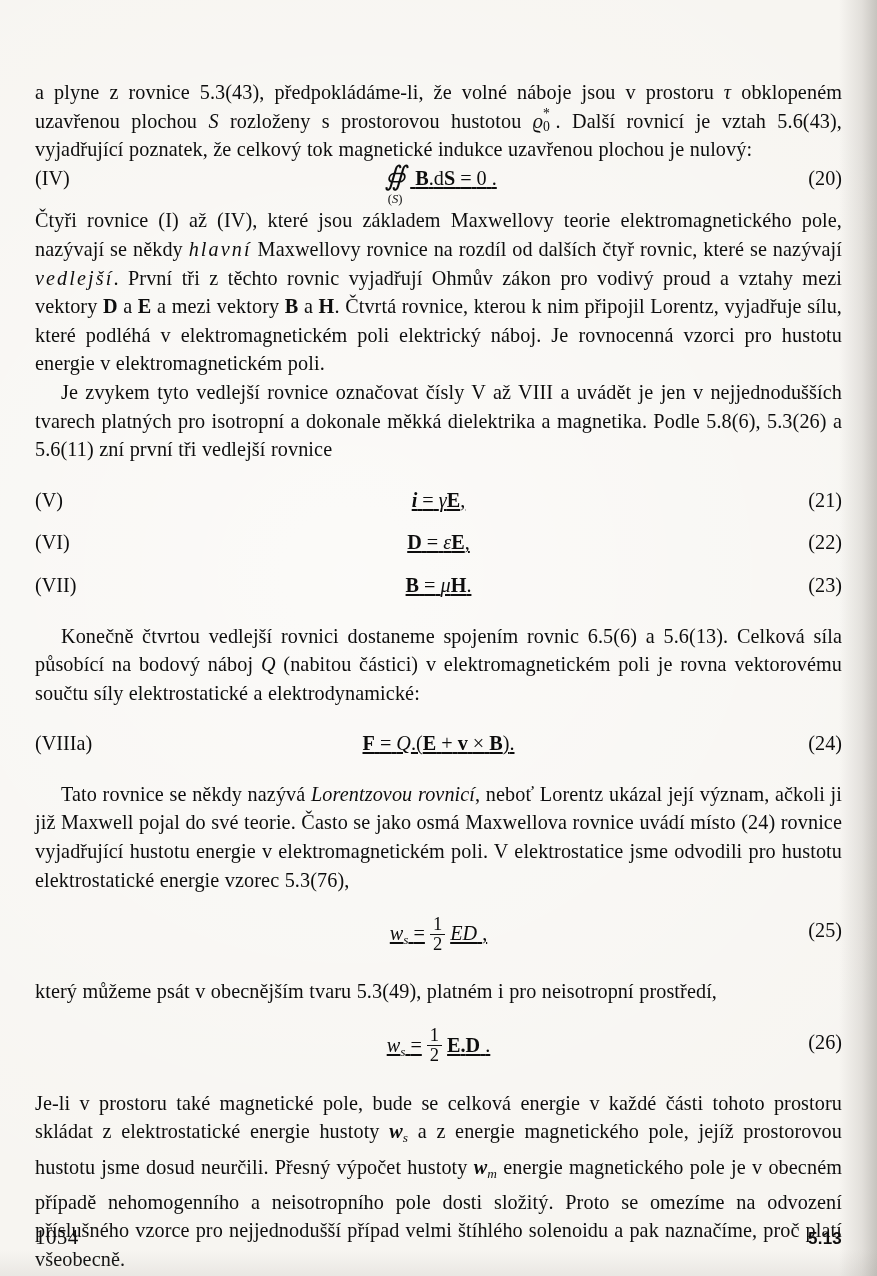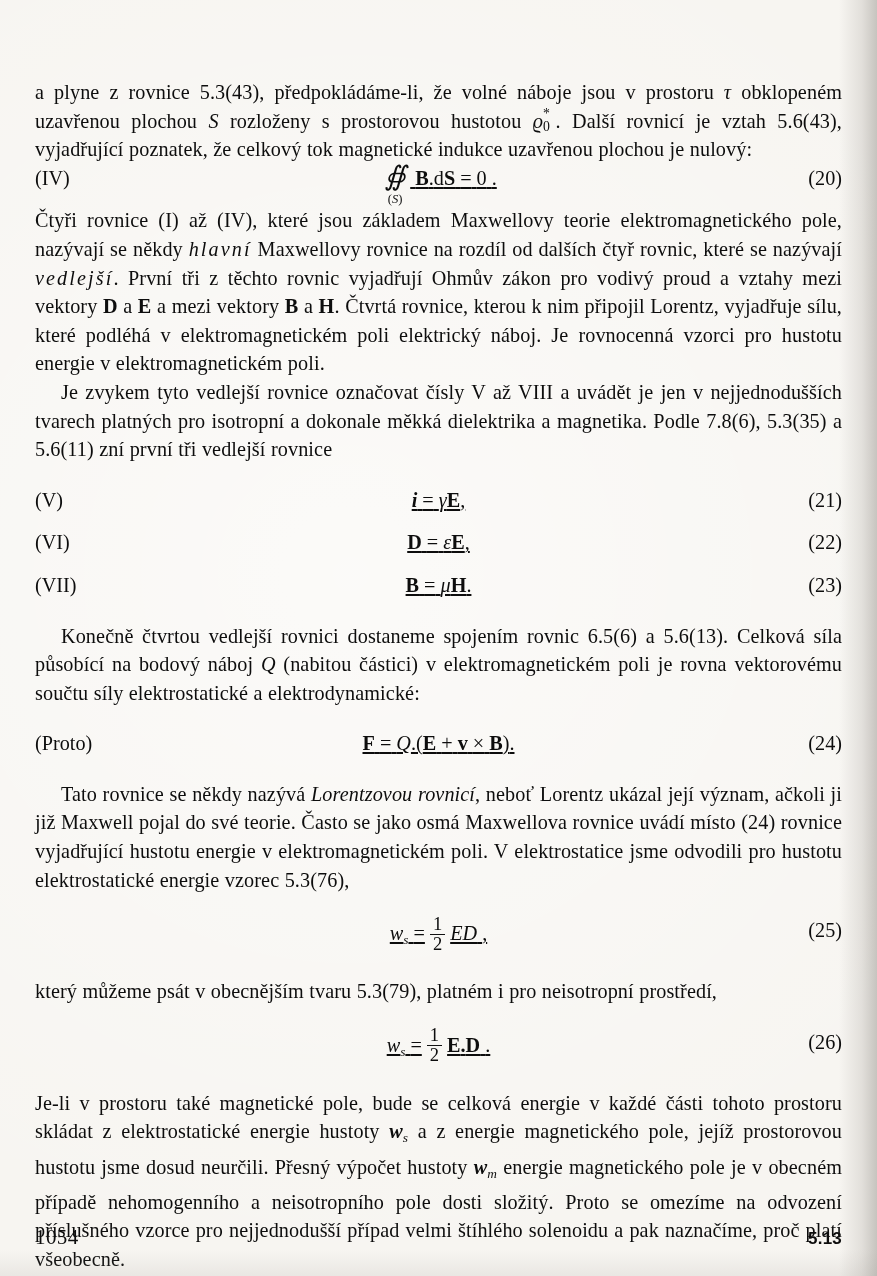--- a/index.html
+++ b/index.html
@@ -197,21 +197,21 @@
       <span class="body">
         <span class="oiint"><span class="glyph">∯</span><span class="lim"><span>(</span><span class="ital">S</span><span>)</span></span></span>&nbsp;<span class="vec">B</span><span>.</span><span class="up">d</span><span class="vec">S</span>&nbsp;<span>=</span>&nbsp;<span>0</span>&nbsp;<span>.</span>
       </span>
       <span class="num">(20)</span>
     </div>
 
     <div class="gap-sm"></div>
 
     <p class="para"><span>Čtyři rovnice (I) až (IV), které jsou základem Maxwellovy teorie elektromagnetického pole, nazývají se někdy </span><span class="sperr">hlavní</span><span> Maxwellovy rovnice na rozdíl od dalších čtyř rovnic, které se nazývají </span><span class="sperr">vedlejší</span><span>. První tři z těchto rovnic vyjadřují Ohmův zákon pro vodivý proud a vztahy mezi vektory </span><span class="vec">D</span><span> a </span><span class="vec">E</span><span> a mezi vektory </span><span class="vec">B</span><span> a </span><span class="vec">H</span><span>. Čtvrtá rovnice, kterou k nim připojil Lorentz, vyjadřuje sílu, které podléhá v elektromagnetickém poli elektrický náboj. Je rovnocenná vzorci pro hustotu energie v elektromagnetickém poli.</span></p>
 
-    <p class="para indent">Je zvykem tyto vedlejší rovnice označovat čísly V až VIII a uvádět je jen v nejjednodušších tvarech platných pro isotropní a dokonale měkká dielektrika a magnetika. Podle 7.8(6), 5.3(35) a 5.6(11) zní první tři vedlejší rovnice</p>
+    <p class="para indent">Je zvykem tyto vedlejší rovnice označovat čísly V až VIII a uvádět je jen v nejjednodušších tvarech platných pro isotropní a dokonale měkká dielektrika a magnetika. Podle 5.8(6), 5.3(26) a 5.6(11) zní první tři vedlejší rovnice</p>
 
     <div class="gap-md"></div>
 
     <div class="eqrow">
       <span class="tag">(V)</span>
       <span class="body"><span class="vec ital">i</span>&nbsp;<span>=</span>&nbsp;<span class="gk">γ</span><span class="vec">E</span><span>,</span></span>
       <span class="num">(21)</span>
     </div>
 
     <div class="gap-sm"></div>
@@ -230,40 +230,40 @@
       <span class="num">(23)</span>
     </div>
 
     <div class="gap-md"></div>
 
     <p class="para indent"><span>Konečně čtvrtou vedlejší rovnici dostaneme spojením rovnic 6.5(6) a 5.6(13). Celková síla působící na bodový náboj </span><span class="ital">Q</span><span> (nabitou částici) v elektromagnetickém poli je rovna vektorovému součtu síly elektrostatické a elektrodynamické:</span></p>
 
     <div class="gap-md"></div>
 
     <div class="eqrow">
-      <span class="tag">(Proto)</span>
+      <span class="tag">(VIIIa)</span>
       <span class="body"><span class="vec">F</span>&nbsp;<span>=</span>&nbsp;<span class="ital">Q</span><span>.</span><span>(</span><span class="vec">E</span>&nbsp;<span>+</span>&nbsp;<span class="vec">v</span>&nbsp;<span>×</span>&nbsp;<span class="vec">B</span><span>)</span><span>.</span></span>
       <span class="num">(24)</span>
     </div>
 
     <div class="gap-md"></div>
 
     <p class="para indent"><span>Tato rovnice se někdy nazývá </span><span class="ital">Lorentzovou rovnicí</span><span>, neboť Lorentz ukázal její význam, ačkoli ji již Maxwell pojal do své teorie. Často se jako osmá Maxwellova rovnice uvádí místo (24) rovnice vyjadřující hustotu energie v elektromagnetickém poli. V elektrostatice jsme odvodili pro hustotu elektrostatické energie vzorec 5.3(76),</span></p>
 
     <div class="gap-md"></div>
 
     <div class="eqrow">
       <span class="tag"></span>
       <span class="body"><span class="ital">w</span><sub class="sb">s</sub>&nbsp;<span>=</span><span class="frac"><span class="n">1</span><span class="d">2</span></span><span class="ital">ED</span>&nbsp;<span>,</span></span>
       <span class="num">(25)</span>
     </div>
 
     <div class="gap-md"></div>
 
-    <p class="para">který můžeme psát v obecnějším tvaru 5.3(79), platném i pro neisotropní prostředí,</p>
+    <p class="para">který můžeme psát v obecnějším tvaru 5.3(49), platném i pro neisotropní prostředí,</p>
 
     <div class="gap-md"></div>
 
     <div class="eqrow">
       <span class="tag"></span>
       <span class="body"><span class="ital">w</span><sub class="sb">s</sub>&nbsp;<span>=</span><span class="frac"><span class="n">1</span><span class="d">2</span></span><span class="vec">E</span><span class="vec">.</span><span class="vec">D</span>&nbsp;<span>.</span></span>
       <span class="num">(26)</span>
     </div>
 
     <div class="gap-md"></div>

